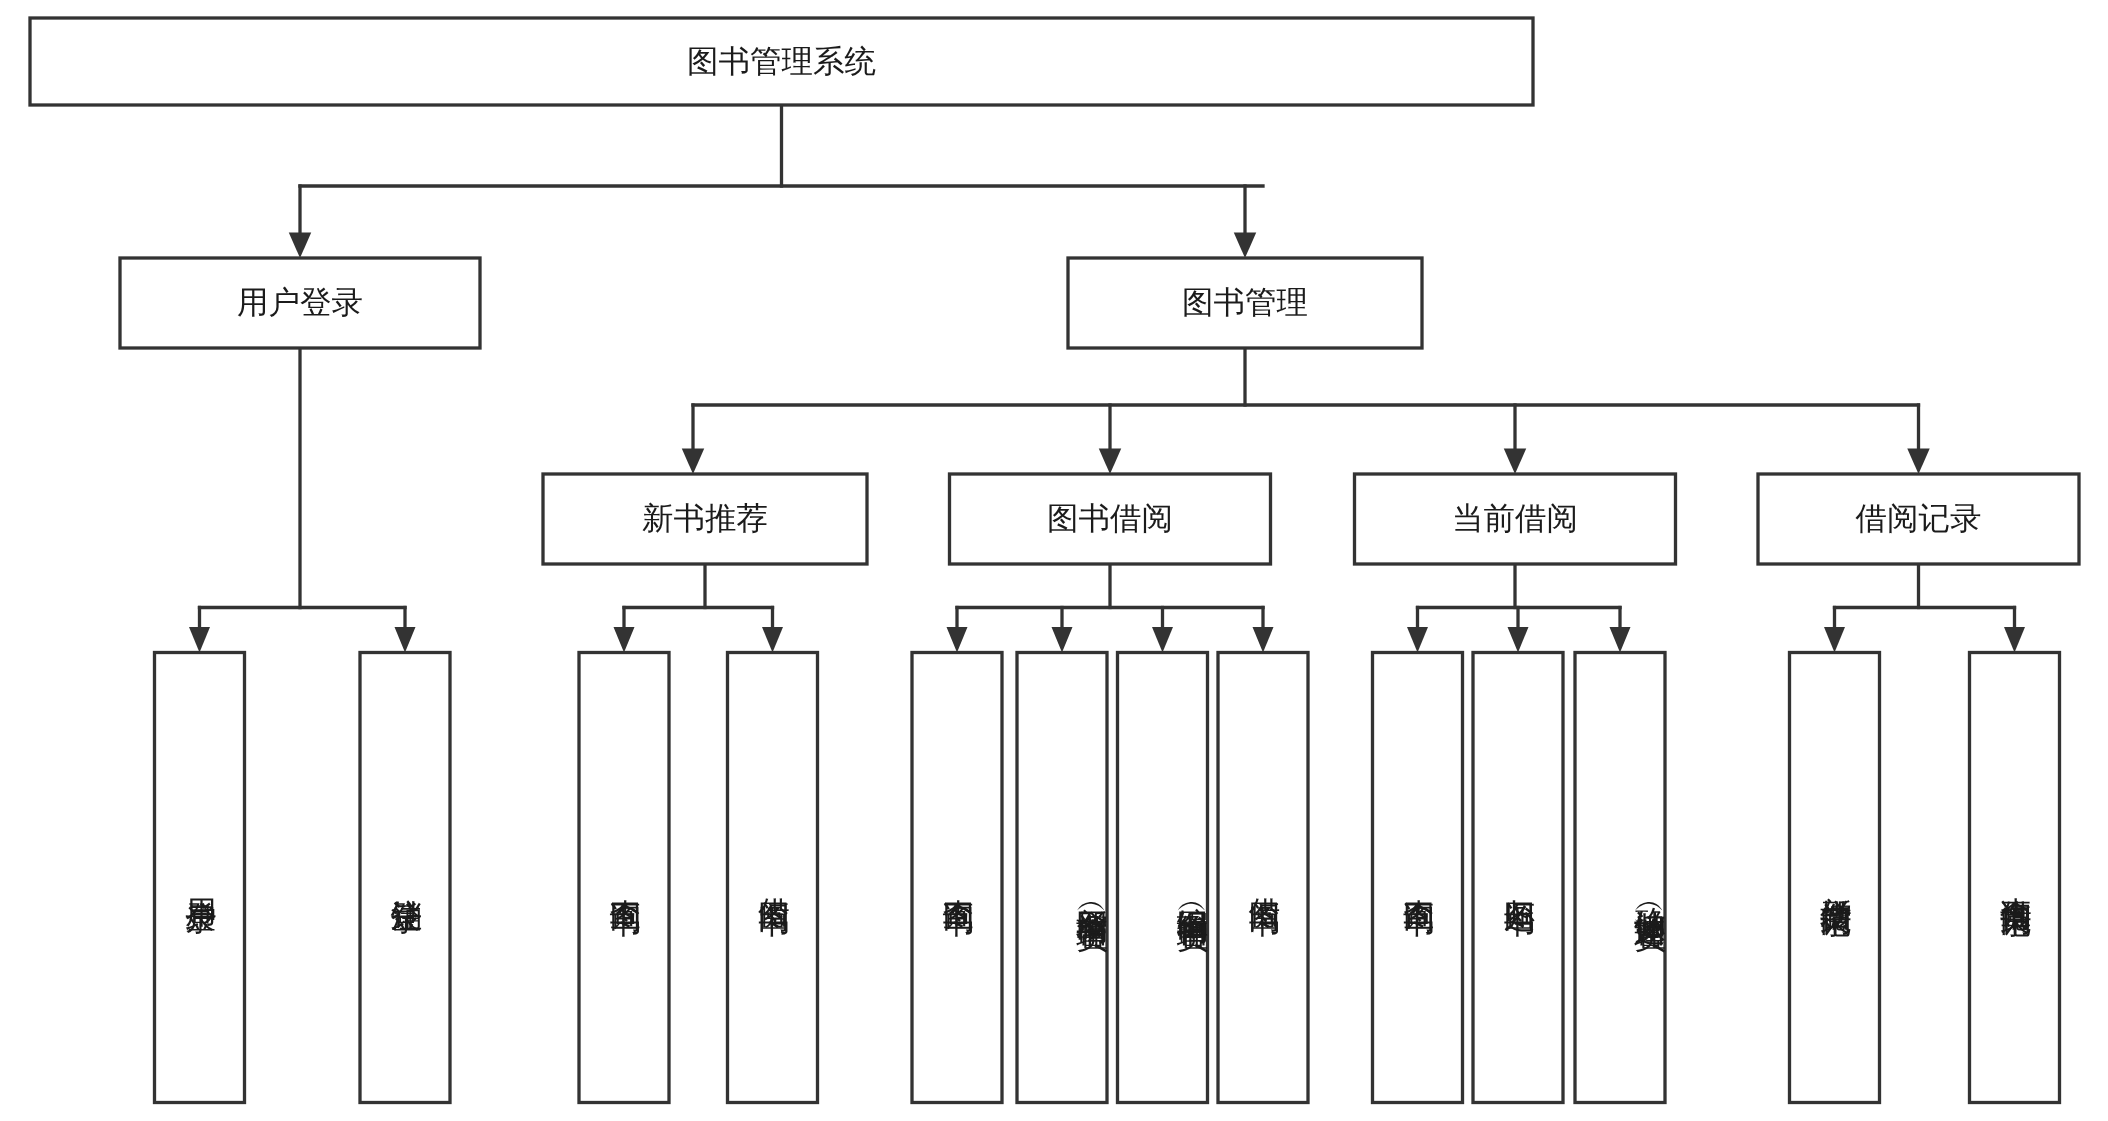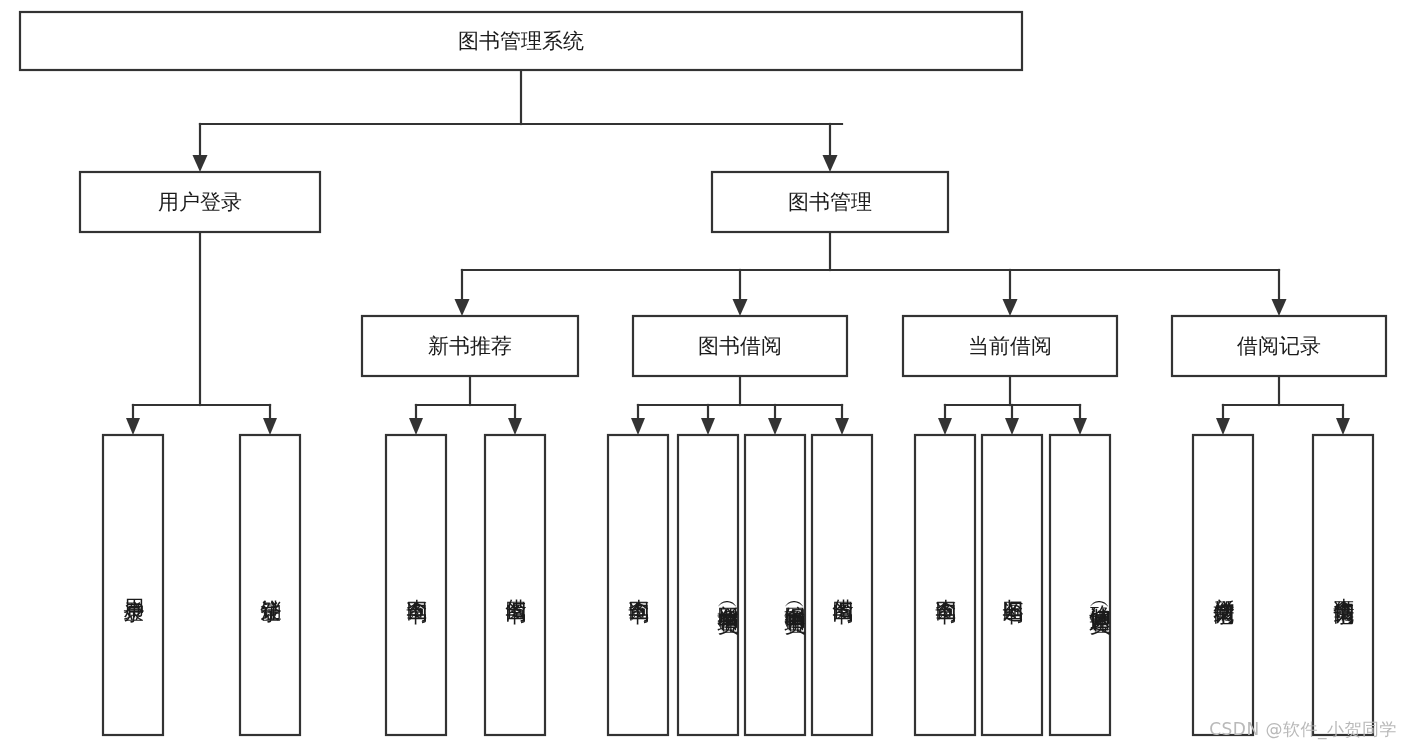--- a/index.html
+++ b/index.html
@@ -203,14 +203,13 @@
   <div class="node-label-v" style="left:608px; top:435px; width:60px; height:300px;">查询图书</div>
   <div class="node-label-v" style="left:678px; top:435px; width:60px; height:300px; align-items:flex-start; padding-top:10px;">新增图书（管理员）</div>
   <div class="node-label-v" style="left:745px; top:435px; width:60px; height:300px; align-items:flex-start; padding-top:10px;">编辑图书（管理员）</div>
   <div class="node-label-v" style="left:812px; top:435px; width:60px; height:300px;">借阅图书</div>
   <div class="node-label-v" style="left:915px; top:435px; width:60px; height:300px;">查询图书</div>
   <div class="node-label-v" style="left:982px; top:435px; width:60px; height:300px;">归还图书</div>
   <div class="node-label-v" style="left:1050px; top:435px; width:60px; height:300px; align-items:flex-start; padding-top:10px;">确认归还（管理员）</div>
   <div class="node-label-v" style="left:1193px; top:435px; width:60px; height:300px;">新增借阅记录</div>
   <div class="node-label-v" style="left:1313px; top:435px; width:60px; height:300px;">查询借阅记录</div>
 
-  <div id="watermark">CSDN @软件_小贺同学</div>
 </div>
 
 </body></html>

